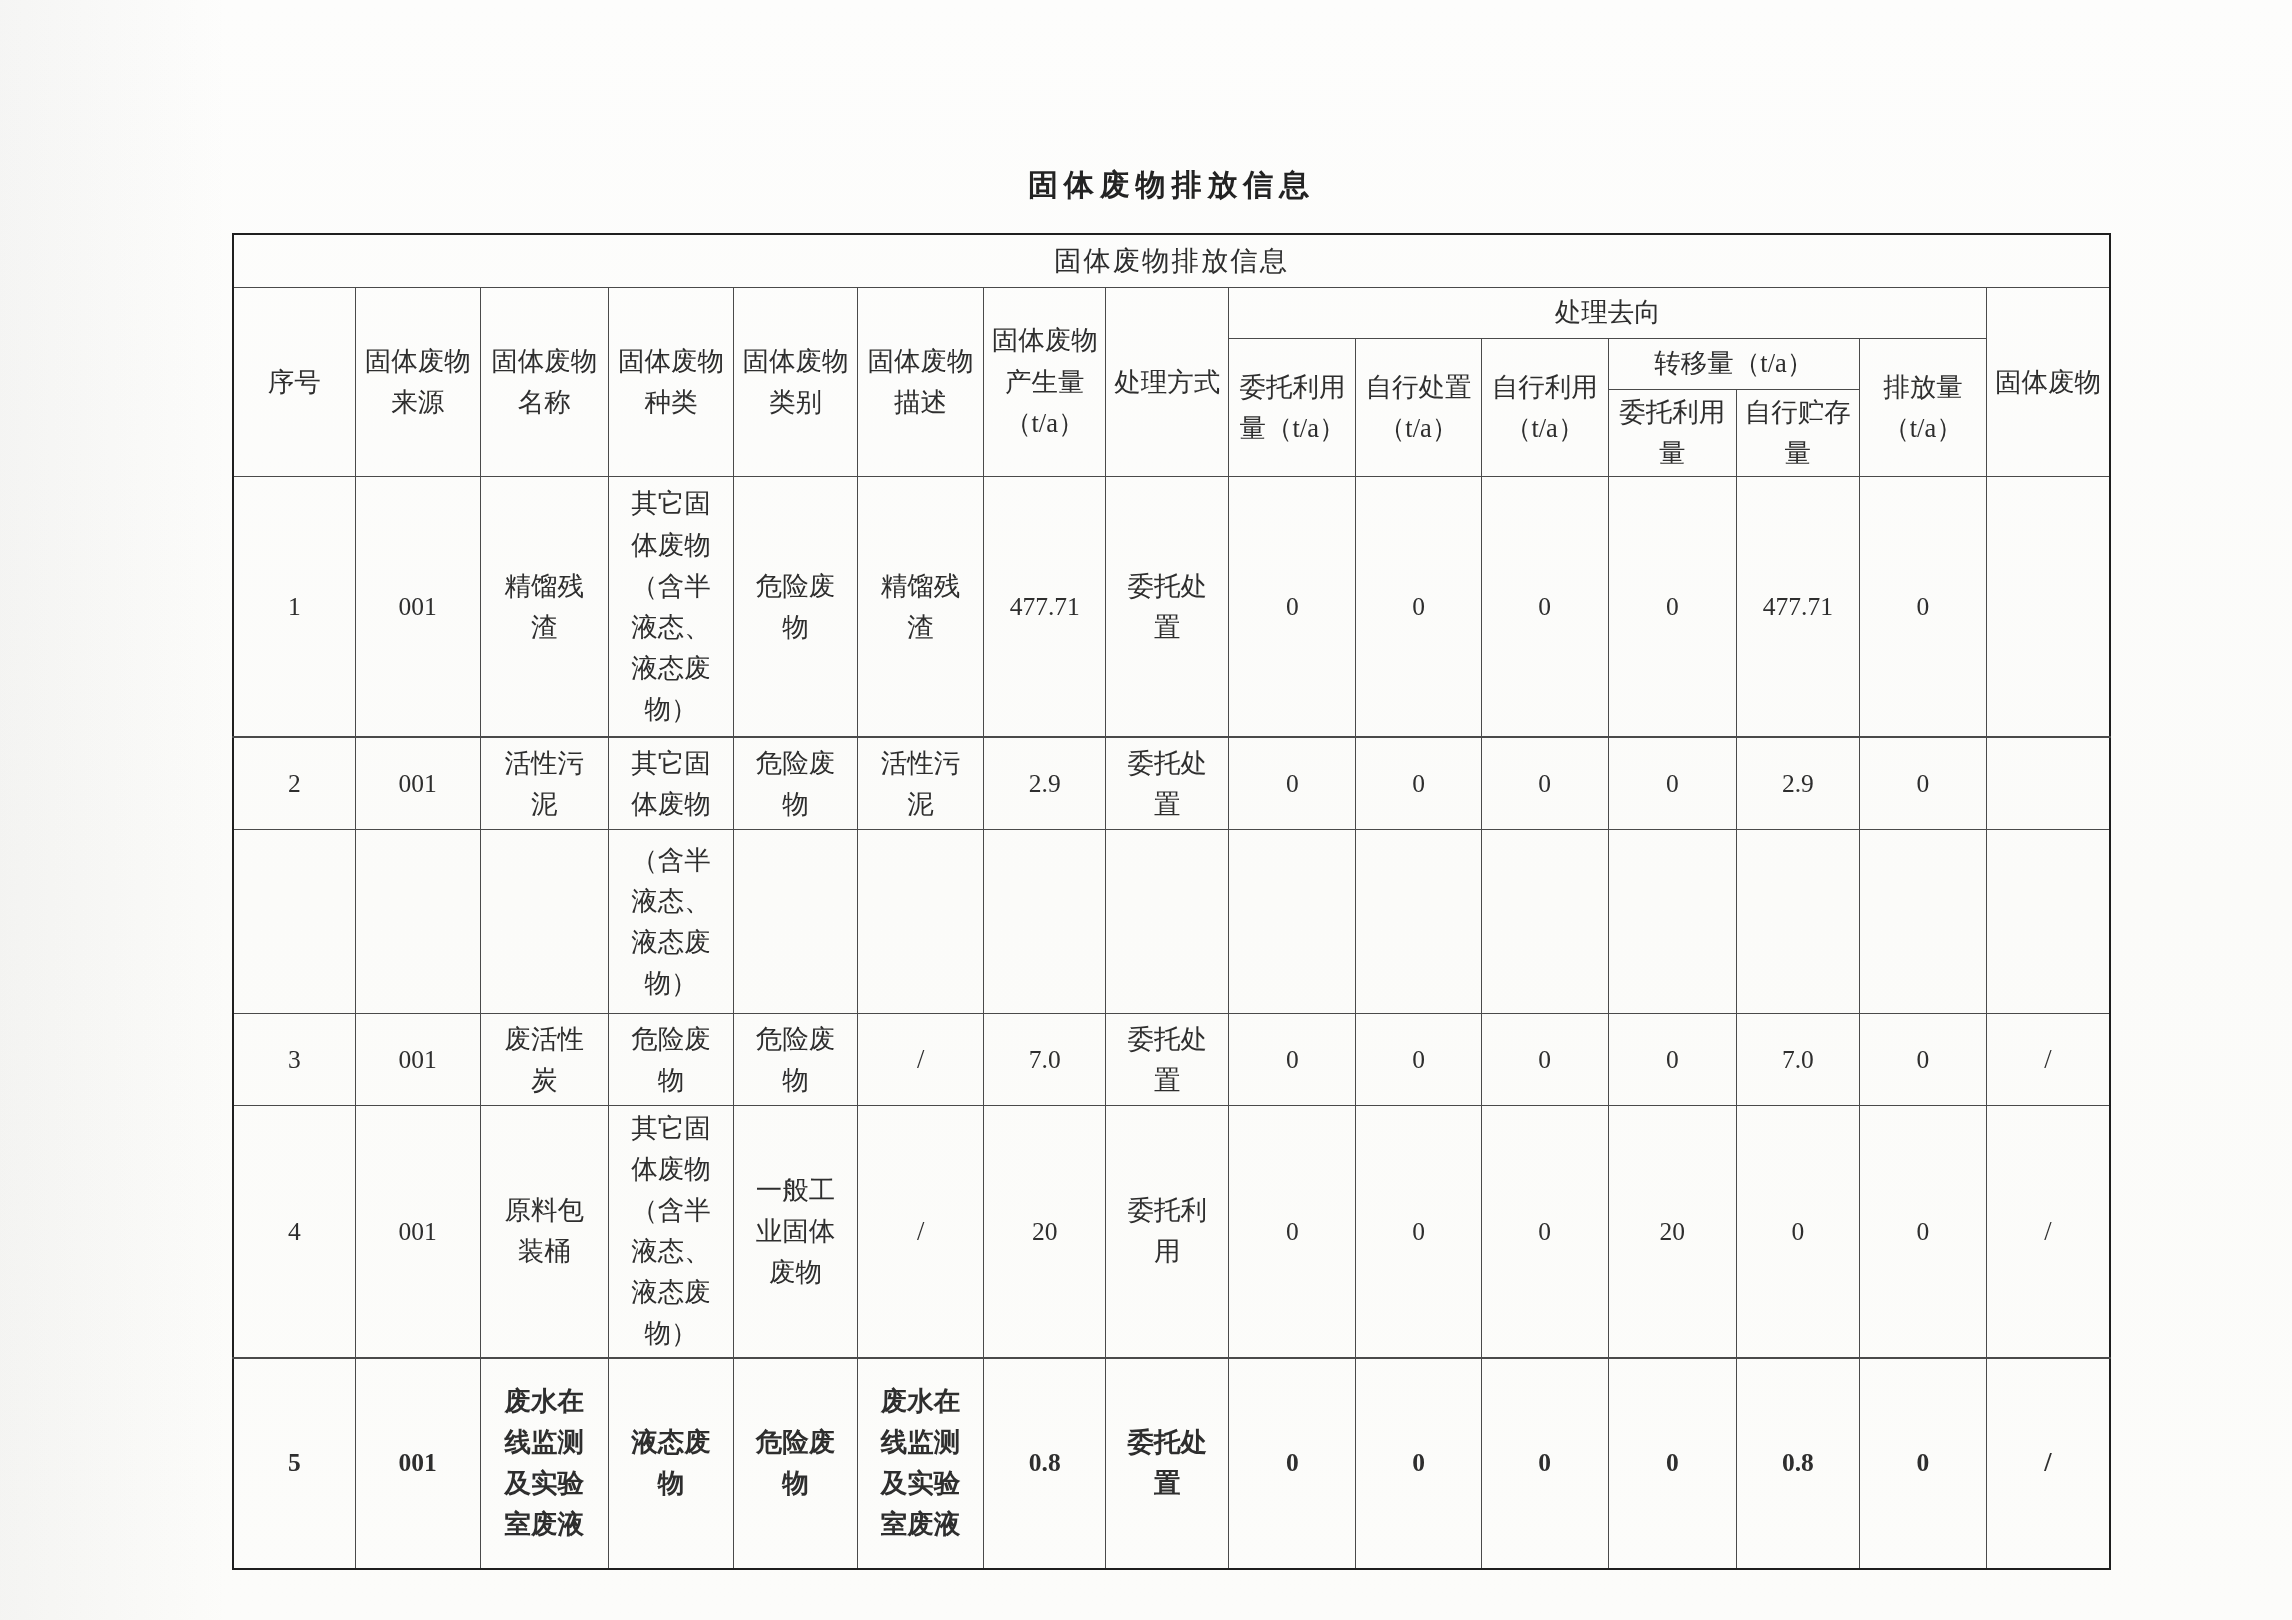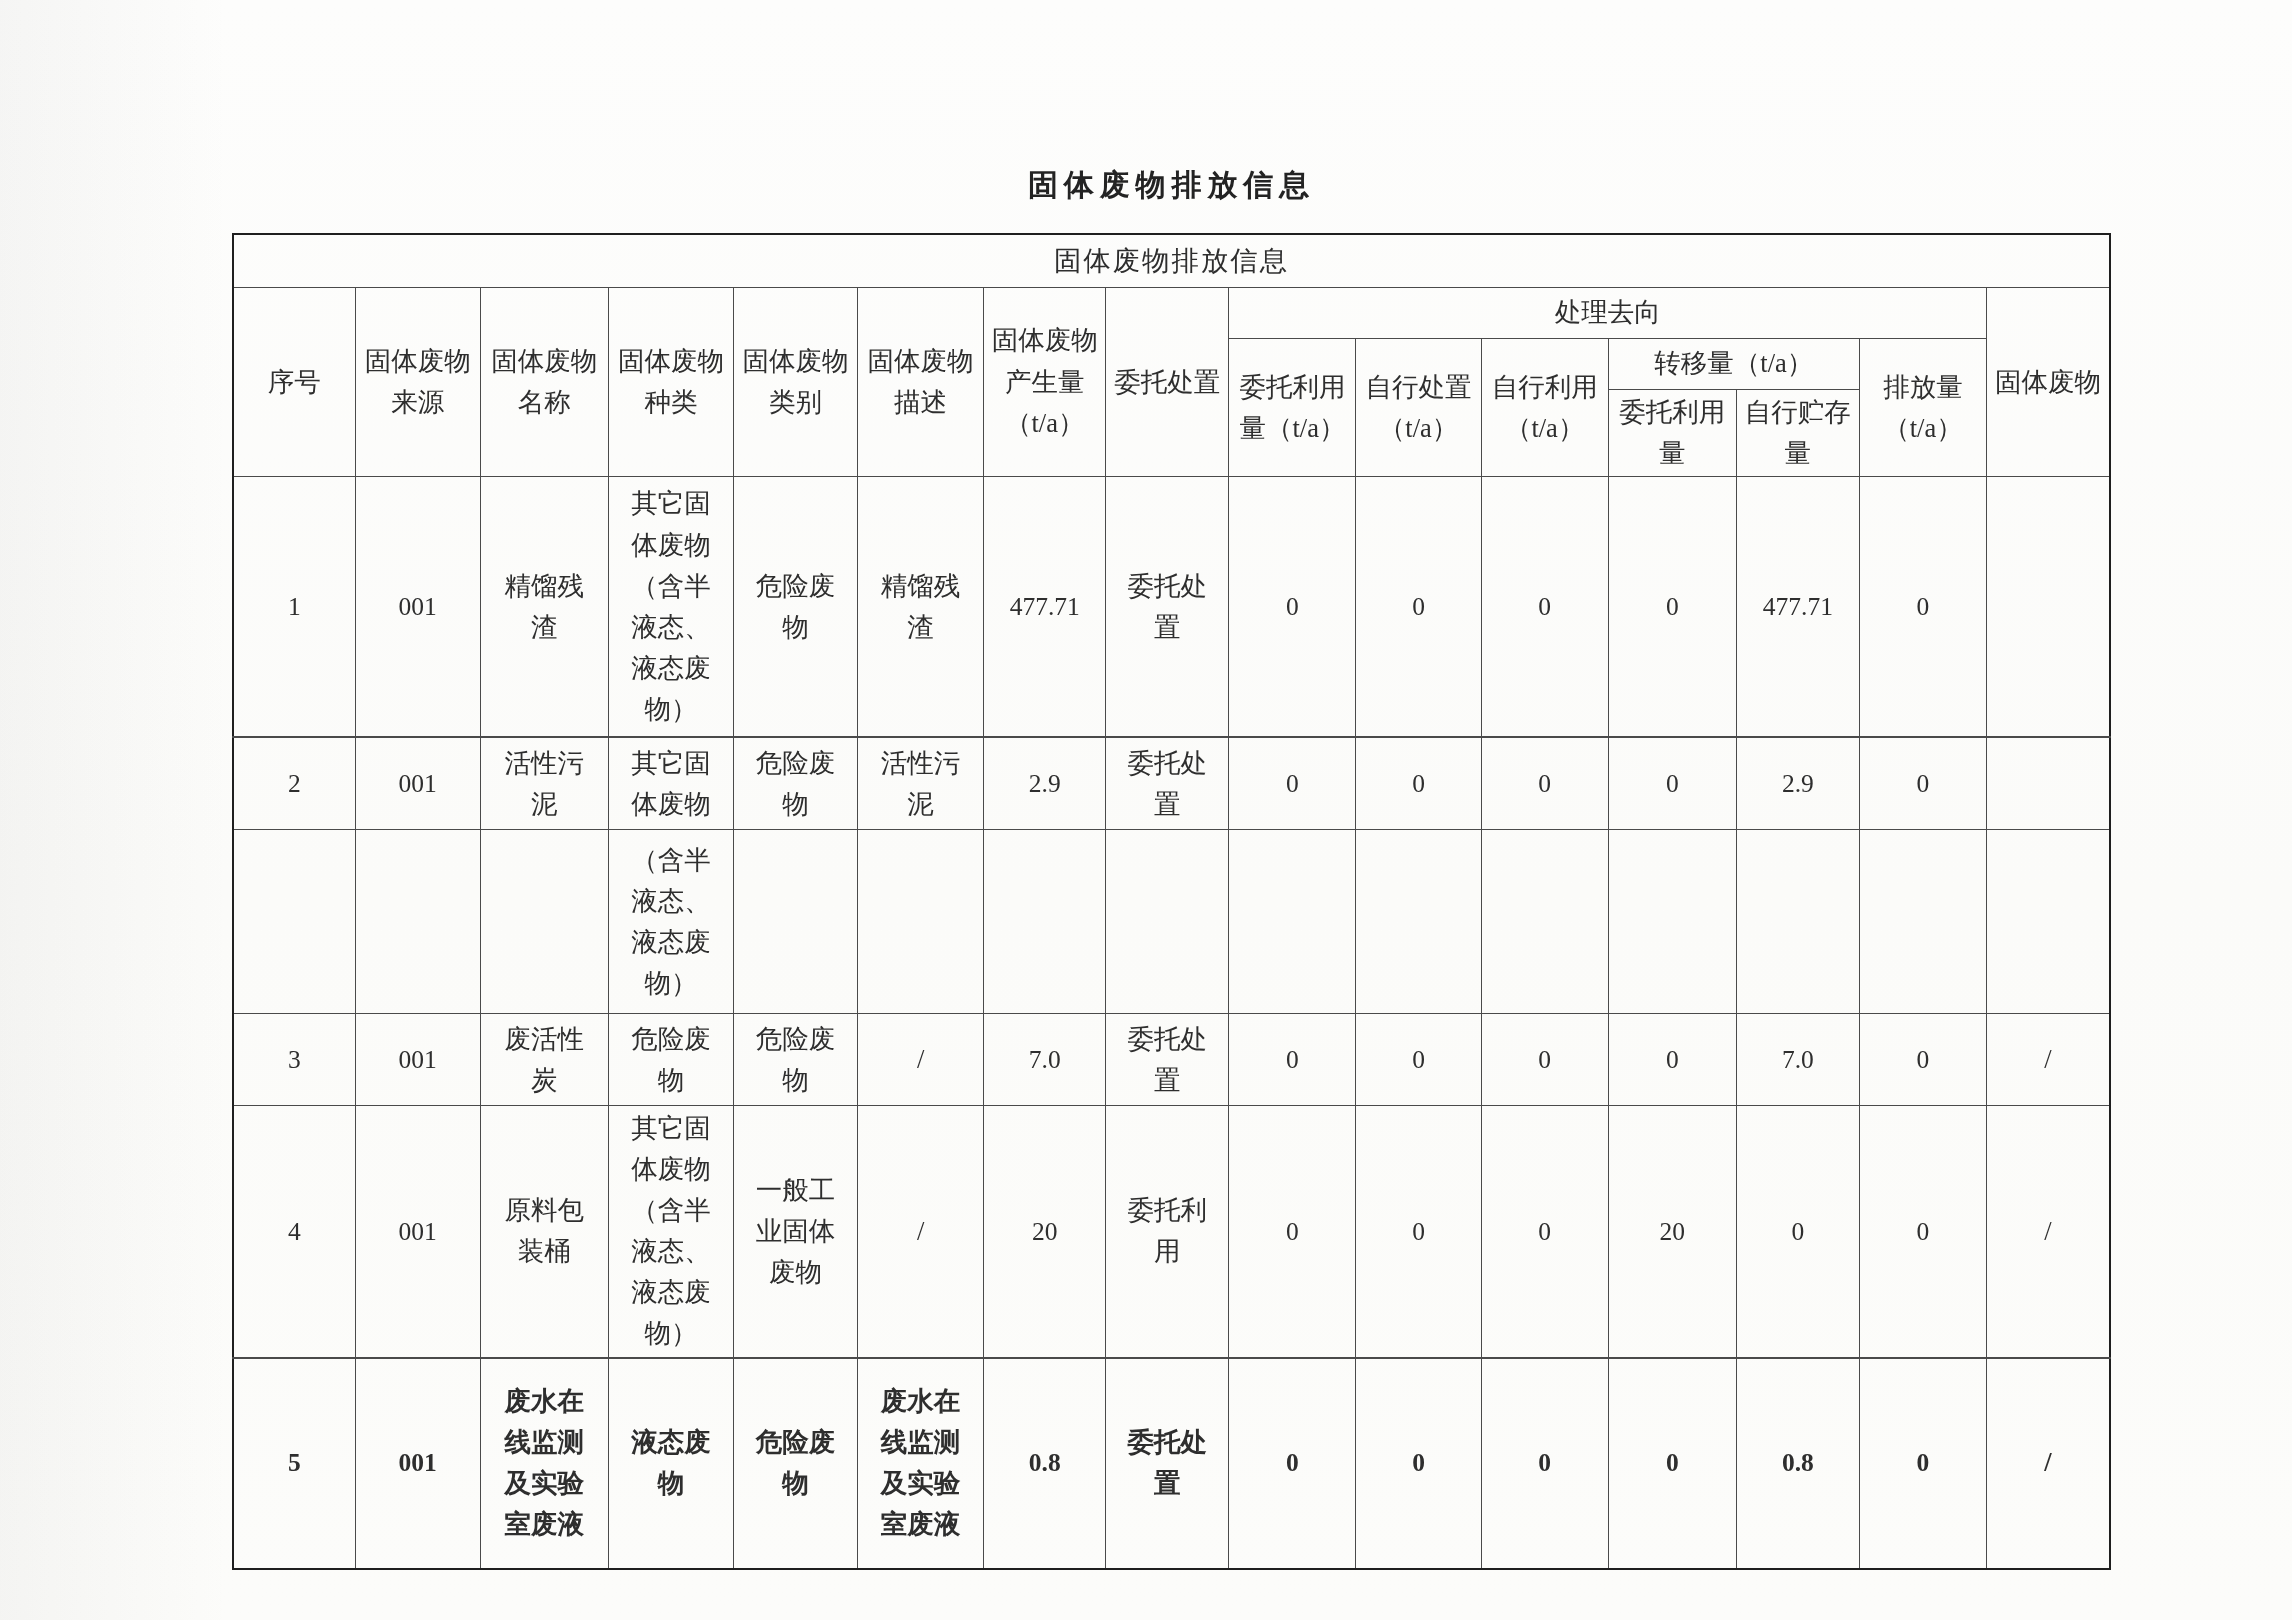--- a/index.html
+++ b/index.html
@@ -103,21 +103,21 @@
 名称</td>
         <td rowspan="3">固体废物
 种类</td>
         <td rowspan="3">固体废物
 类别</td>
         <td rowspan="3">固体废物
 描述</td>
         <td rowspan="3">固体废物
 产生量
 （t/a）</td>
-        <td rowspan="3">委托处置</td>
+        <td rowspan="3">处理方式</td>
         <td colspan="6">处理去向</td>
         <td rowspan="3">固体废物</td>
       </tr>
       <tr class="h-mid">
         <td rowspan="2">委托利用
 量（t/a）</td>
         <td rowspan="2">自行处置
 （t/a）</td>
         <td rowspan="2">自行利用
 （t/a）</td>

